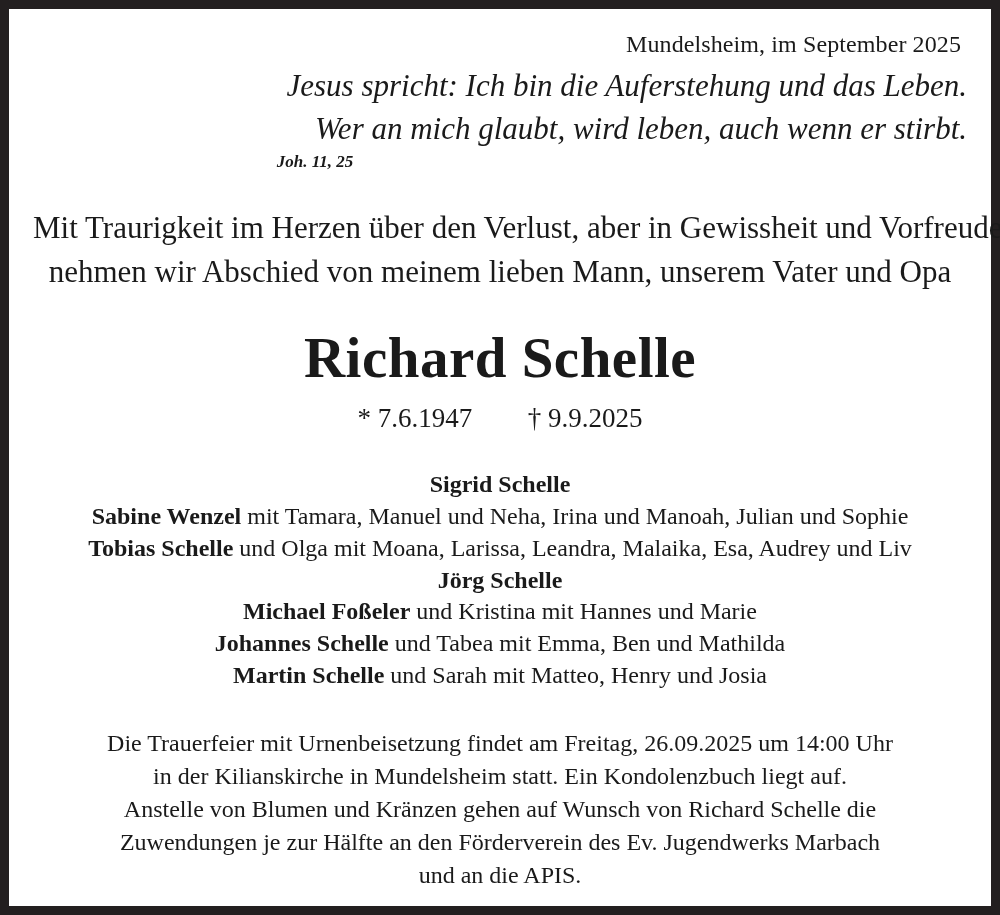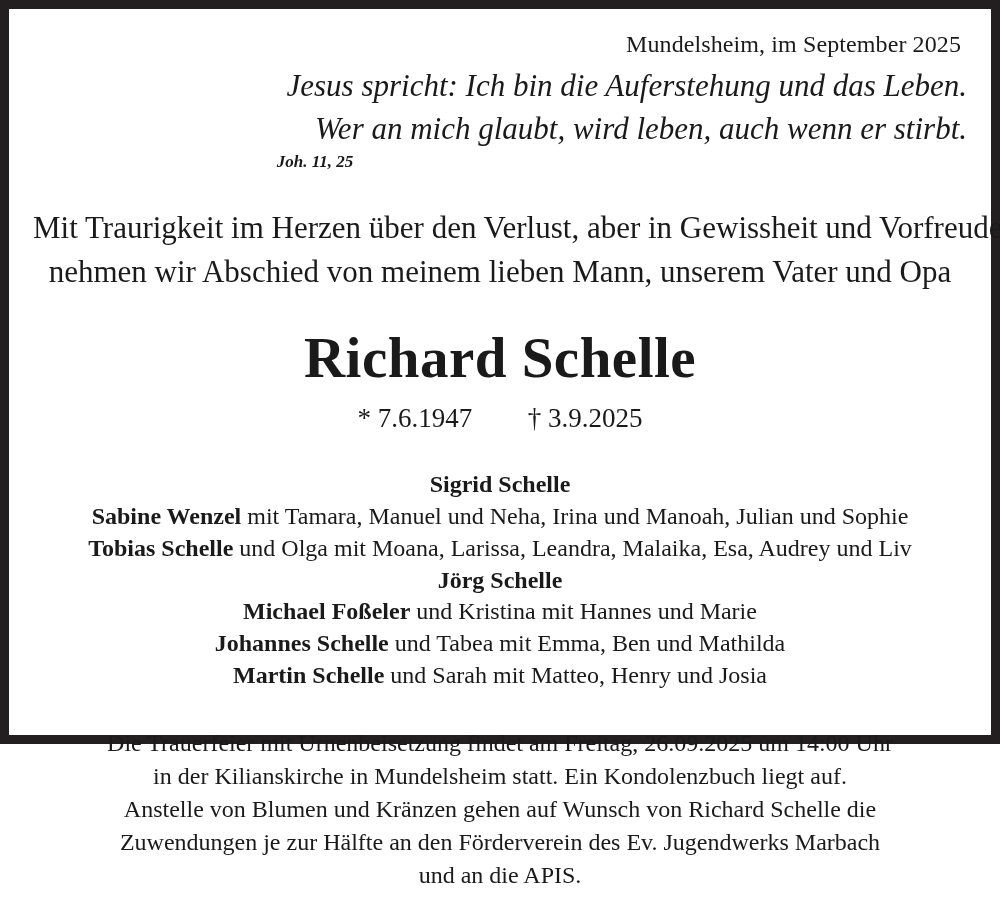--- a/index.html
+++ b/index.html
@@ -11,21 +11,21 @@
     width: 1000px;
     height: 915px;
     font-family: "Liberation Serif", "DejaVu Serif", serif;
     color: #1a1a1a;
     overflow: hidden;
   }
 
   #notice-frame {
     box-sizing: border-box;
     width: 1000px;
-    height: 744px;
+    height: 915px;
     border: 9px solid #231f20;
     background: #ffffff;
     position: relative;
   }
 
   #notice-inner {
     box-sizing: border-box;
     width: 100%;
     height: 100%;
     padding: 18px 24px 10px 24px;
@@ -127,21 +127,21 @@
     <div class="intro">
       <div>Mit Traurigkeit im Herzen über den Verlust, aber in Gewissheit und Vorfreude</div>
       <div>nehmen wir Abschied von meinem lieben Mann, unserem Vater und Opa</div>
     </div>
 
     <div class="deceased-name">Richard Schelle</div>
 
     <div class="life-dates">
       <span>* 7.6.1947</span>
       <span class="date-sep"></span>
-      <span>† 3.9.2025</span>
+      <span>† 9.9.2025</span>
     </div>
 
     <div class="family" id="family-list">
         <div class="family-line"><b>Sigrid Schelle</b></div>
         <div class="family-line"><b>Sabine Wenzel</b><span> mit Tamara, Manuel und Neha, Irina und Manoah, Julian und Sophie</span></div>
         <div class="family-line"><b>Tobias Schelle</b><span> und Olga mit Moana, Larissa, Leandra, Malaika, Esa, Audrey und Liv</span></div>
         <div class="family-line"><b>Jörg Schelle</b></div>
         <div class="family-line"><b>Michael Foßeler</b><span> und Kristina mit Hannes und Marie</span></div>
         <div class="family-line"><b>Johannes Schelle</b><span> und Tabea mit Emma, Ben und Mathilda</span></div>
         <div class="family-line"><b>Martin Schelle</b><span> und Sarah mit Matteo, Henry und Josia</span></div>

